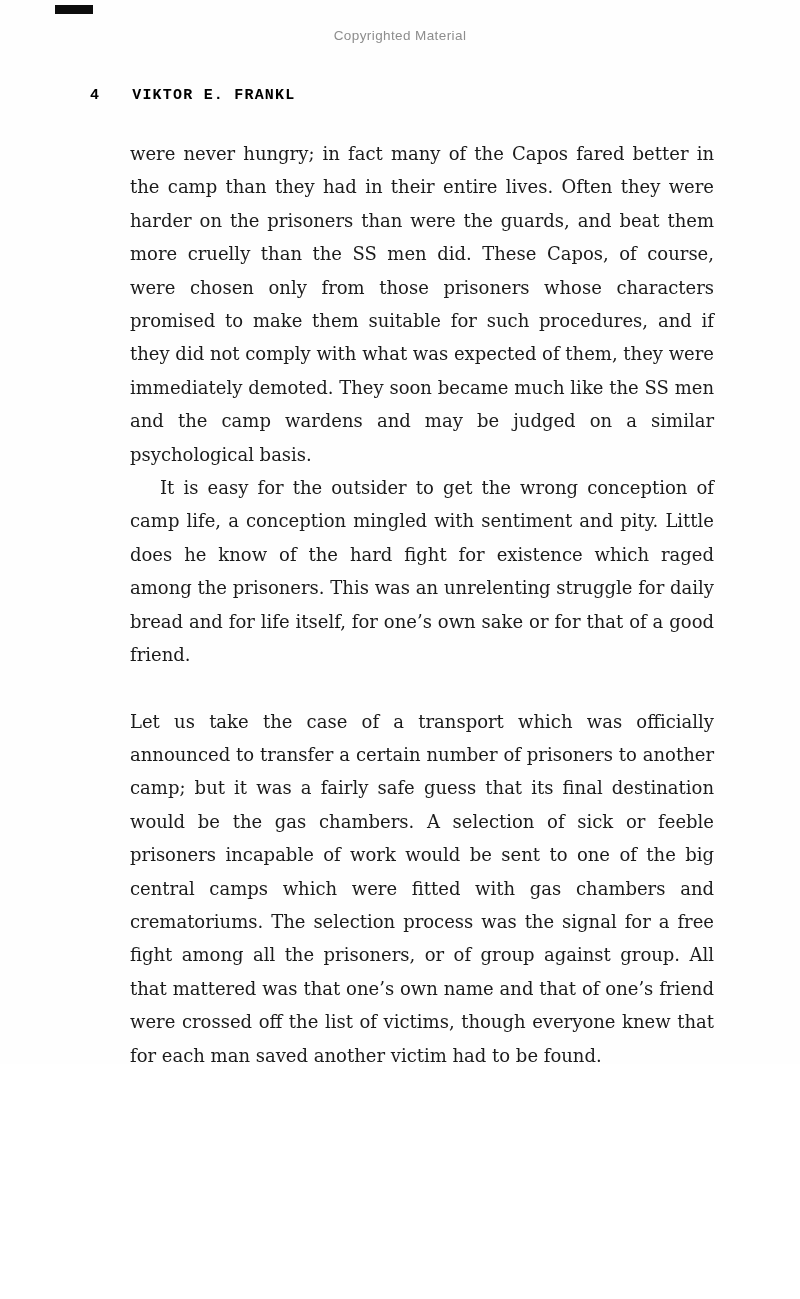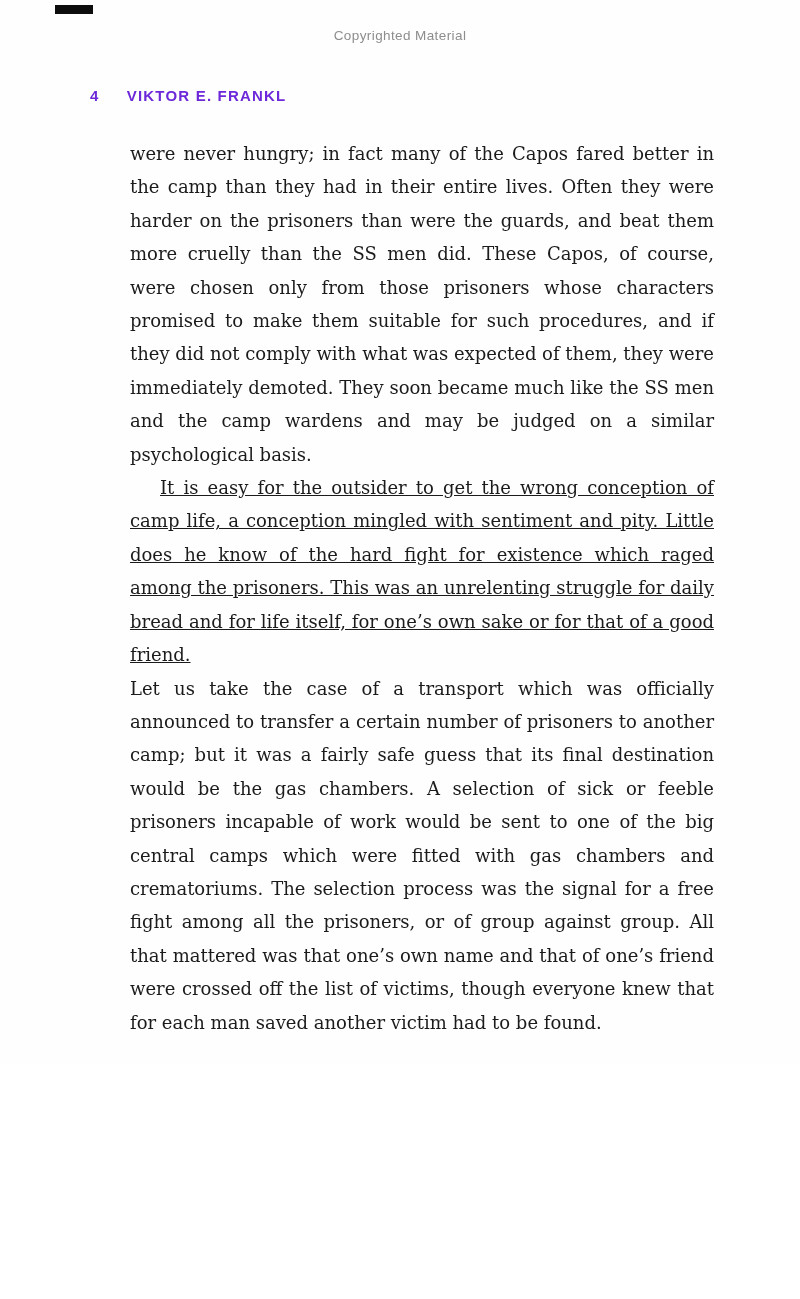--- a/index.html
+++ b/index.html
@@ -33,25 +33,25 @@
     font-size: 13.5px;
     letter-spacing: 0.4px;
     color: #8d8d8d;
   }
   .copyright.top { top: 28px; }
   .copyright.bottom { top: 1256px; }
   .page-header {
     position: absolute;
     left: 90px;
     top: 87px;
-    font-family: Liberation Sans, sans-serif;
+    font-family: Liberation Mono, monospace;
     font-size: 15px;
     font-weight: 700;
     letter-spacing: 1.2px;
-    color: #6d28d9;
+    color: #000000;
     white-space: nowrap;
   }
   .page-header .pagenum {
     display: inline-block;
     font-weight: 600;
     letter-spacing: 0;
   }
   .page-header .running-head {
     display: inline-block;
     margin-left: 23px;
@@ -64,23 +64,23 @@
     font-size: 18px;
     line-height: 33.4px;
     text-align: justify;
   }
   .para {
     margin: 0;
     padding: 0;
   }
   .para.indent {
     text-indent: 30px;
-    text-decoration: underline;
   }
   .para.section-start {
+    margin-top: 33px;
   }
 </style>
 </head>
 <body>
 
 <div class="page">
 
   <div class="scan-mark"></div>
 
   <div class="copyright top">Copyrighted Material</div>

